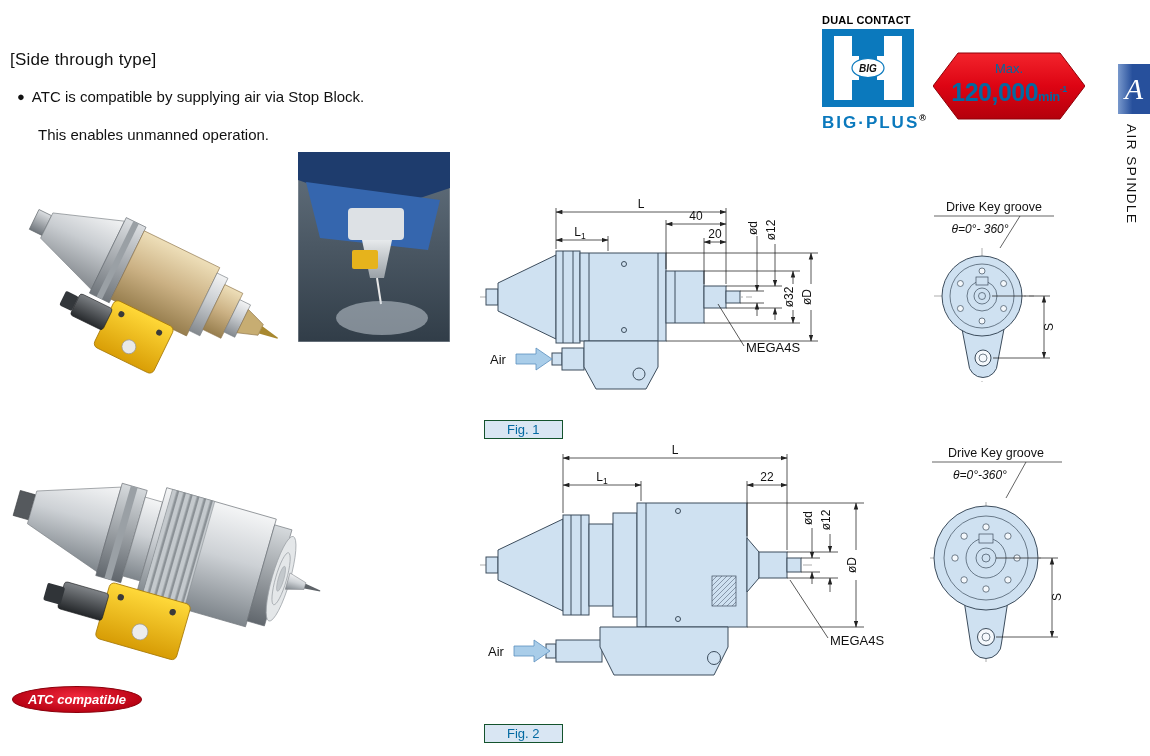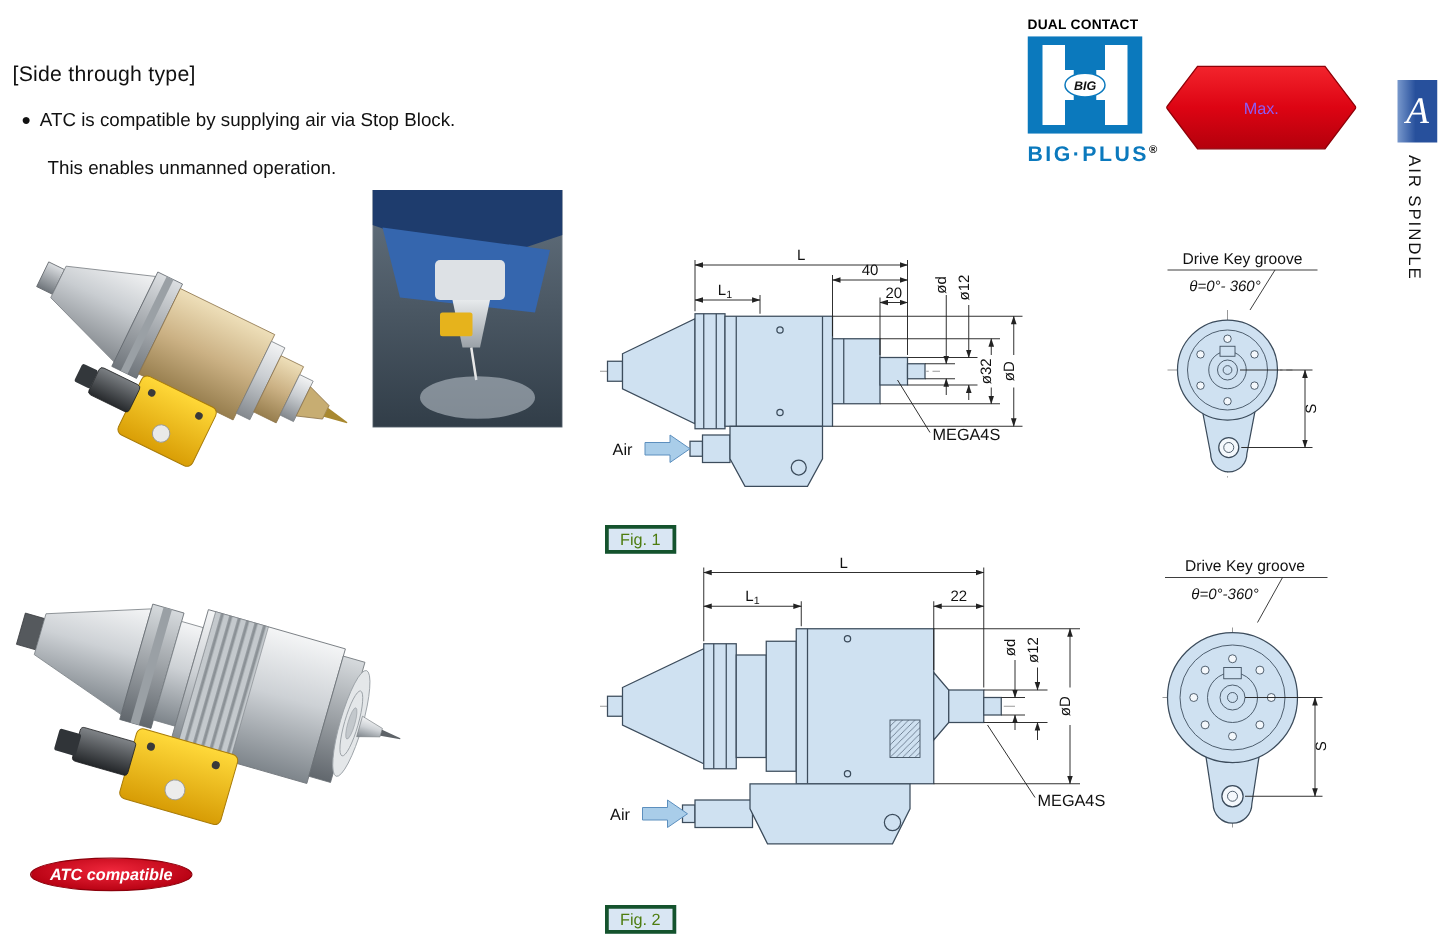--- a/index.html
+++ b/index.html
@@ -10,32 +10,32 @@
 
   .title{font-size:17px;font-weight:normal;letter-spacing:.2px}
   .feat{font-size:15px;display:flex;gap:7px;align-items:baseline}
   .bul{font-size:13px;position:relative;top:-1px}
   .feat2{font-size:15px}
 
   .dualc{font-size:11px;font-weight:bold;letter-spacing:.2px;color:#000}
   .bigplus{font-size:17px;font-weight:bold;color:#0b79bd;letter-spacing:2px;margin-top:2px;white-space:nowrap}
   .reg{color:#000;font-size:9px;letter-spacing:0}
 
-  .maxtxt{position:absolute;inset:0;display:flex;flex-direction:column;align-items:center;justify-content:center;color:#8b5cf6}
+  .maxtxt{position:absolute;inset:0;display:flex;flex-direction:column;align-items:center;justify-content:center;color:#0369a1}
   .max-label{font-size:13px;line-height:15px}
   .max-value{font-size:25px;font-weight:bold;line-height:26px;letter-spacing:-.5px;white-space:nowrap}
   .max-unit{font-size:13px;font-weight:bold}
   .max-exp{font-size:9px;font-weight:bold}
 
   .atab{width:32px;height:50px;background:linear-gradient(90deg,#7898cc,#27509c 45%);
         color:#fff;font-family:"Liberation Serif",serif;font-style:italic;font-size:30px;
         display:flex;align-items:center;justify-content:center}
   .sidelabel{writing-mode:vertical-rl;font-size:13.5px;letter-spacing:1.5px;color:#111}
 
-  .figbox{border:3px solid #14532d;background:#d9e6f3;padding:1px 9px;font-size:13px;color:#4d7c0f;display:inline-block}
+  .figbox{border:1px solid #14532d;background:#d9e6f3;padding:1px 22px;font-size:13px;color:#0369a1;display:inline-block}
 
   .atc{width:130px;height:27px;border-radius:50%;color:#fff;font-weight:bold;font-style:italic;font-size:13px;
        display:flex;align-items:center;justify-content:center;
        background:radial-gradient(ellipse at 50% 38%,#f0273c,#b50011 78%);border:1px solid #8c000c}
 
   
   svg text{font-family:"Liberation Sans",sans-serif;fill:#111}
   .lbl{font-size:12px}
   .lbl13{font-size:13px}
   .lbl12{font-size:12.5px}
@@ -74,20 +74,21 @@
       <linearGradient id="redg" x1="0" y1="0" x2="0" y2="1">
         <stop offset="0" stop-color="#f3242c"></stop>
           <stop offset=".5" stop-color="#dd0413"></stop>
           <stop offset="1" stop-color="#b4000c"></stop>
       </linearGradient>
     </defs>
     <polygon points="0,34 25,1 127,1 152,34 127,67 25,67" fill="url(#redg)" stroke="#8f0008" stroke-width="1"></polygon>
   </svg>
   <div class="maxtxt">
     <div class="max-label">Max.</div>
+    <div class="max-value"><span>120,000</span><span class="max-unit">min</span><sup class="max-exp">-1</sup></div>
   </div>
 </div>
 
 <div class="abs atab" style="left:1118px;top:64px">A</div>
 <div class="abs sidelabel" style="left:1124px;top:124px">AIR SPINDLE</div>
 
 <svg class="abs" style="left:2px;top:168px" width="300" height="255" viewBox="0 0 300 255">
   <defs>
     <linearGradient id="p1sil" x1="0" y1="0" x2="0" y2="1">
         <stop offset="0" stop-color="#f2f3f4"></stop>
@@ -426,13 +427,13 @@
   <g class="dimgrp">
     <line x1="80" y1="112" x2="142" y2="112"></line>
     <line x1="80" y1="191" x2="142" y2="191"></line>
     <line x1="136" y1="112" x2="136" y2="191" marker-start="url(#a4s)" marker-end="url(#a4e)"></line>
     <text x="145" y="151" text-anchor="middle" class="lbl" transform="rotate(-90 145 151)">S</text>
   </g>
 </svg>
 
 <div class="abs figbox" style="left:484px;top:724px">Fig. 2</div>
 
-<div class="abs atc" style="left:24px;top:686px">ATC compatible</div>
+<div class="abs atc" style="left:12px;top:686px">ATC compatible</div>
 
 </body></html>

